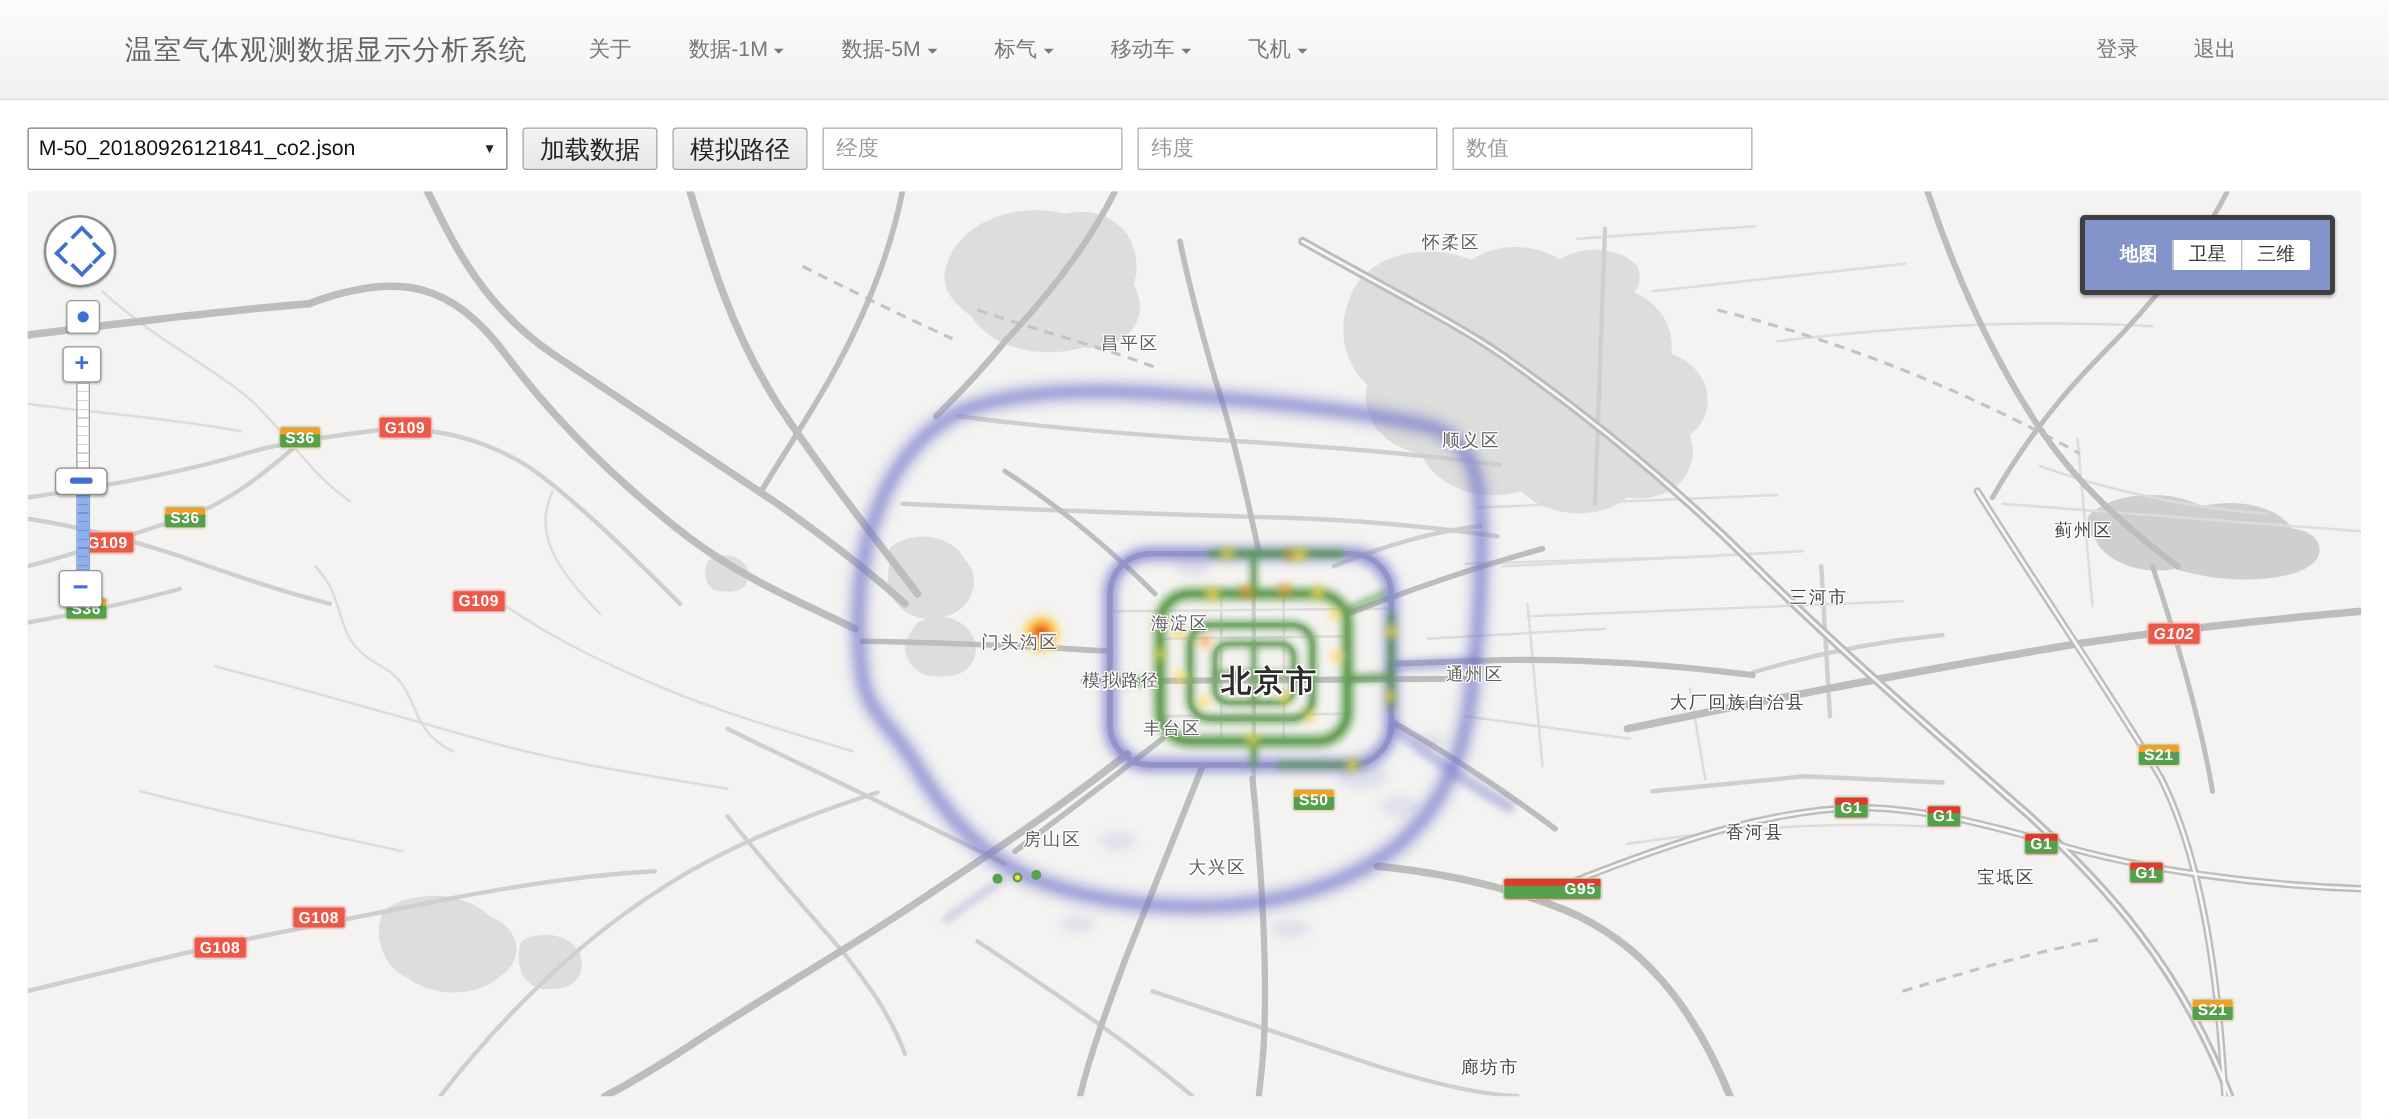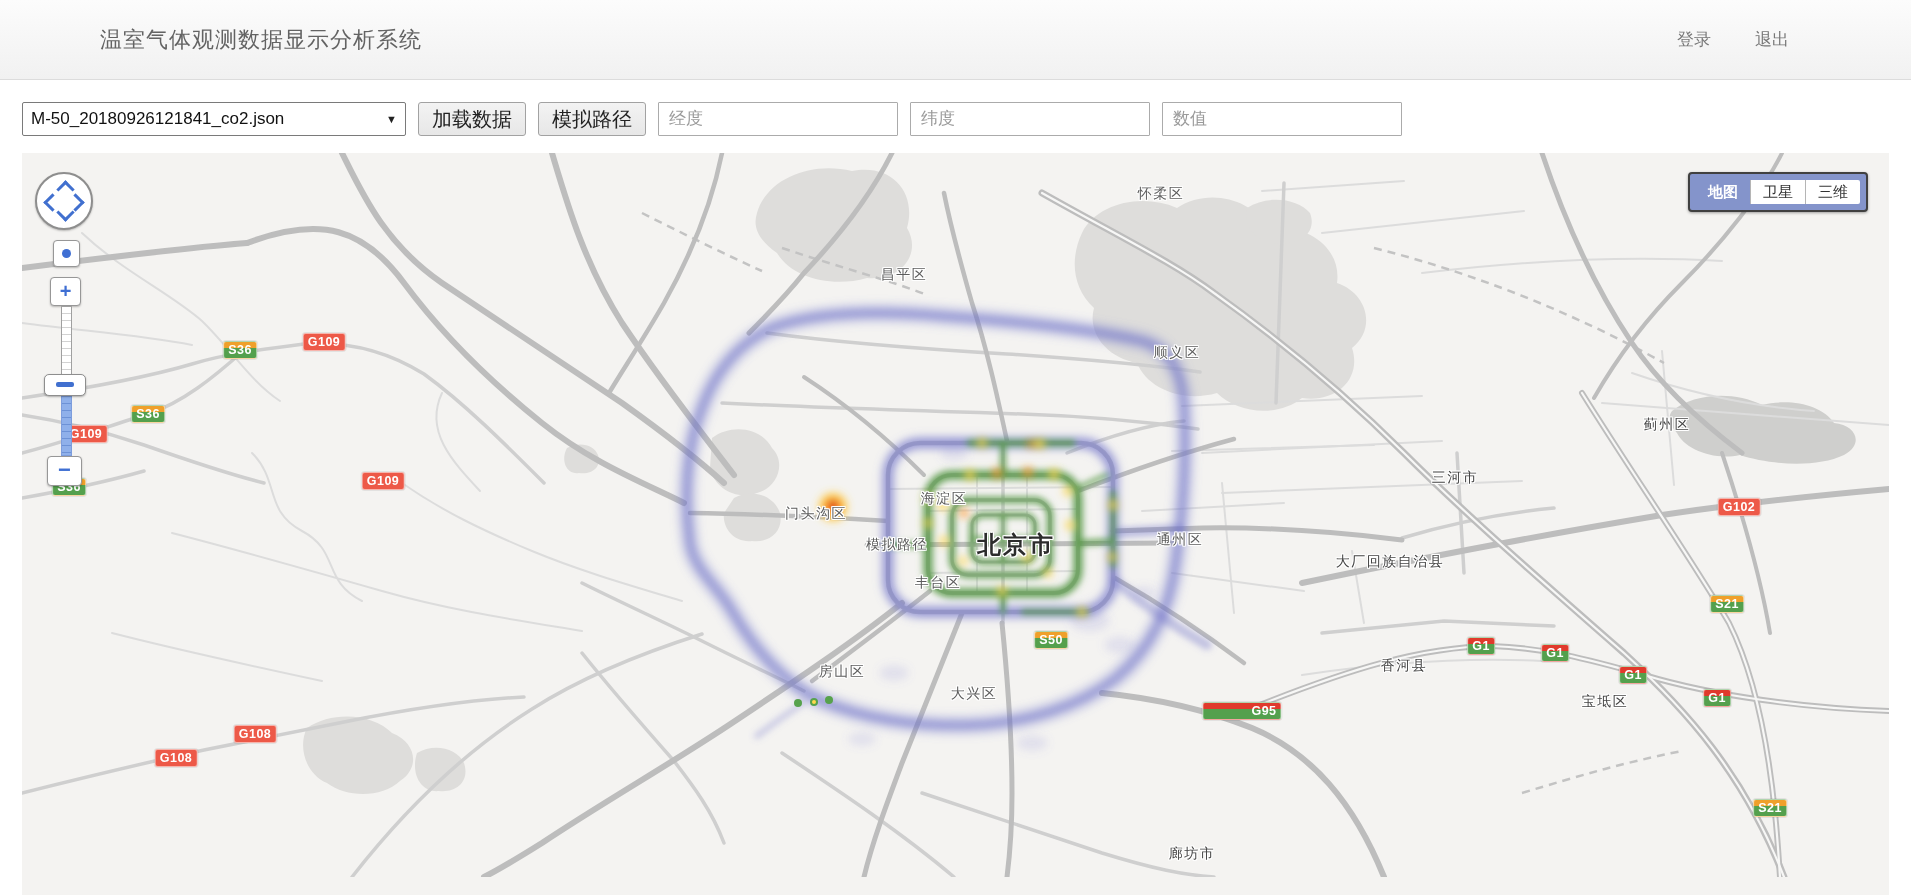--- a/index.html
+++ b/index.html
@@ -33,22 +33,22 @@
     text-shadow:1px 0 0 #fff,-1px 0 0 #fff,0 1px 0 #fff,0 -1px 0 #fff,1px 1px 0 #fff,-1px -1px 0 #fff,1px -1px 0 #fff,-1px 1px 0 #fff;}
   .mlabel.county{color:#454545;}
   .mlabel.capital{font-size:24px;font-weight:bold;color:#2c2c2c;letter-spacing:2px;z-index:4;}
   .rbadge{position:absolute;transform:translate(-50%,-50%);font-size:12.5px;font-weight:600;line-height:16px;
     color:#fff;padding:0 4px;border-radius:3px;border:1px solid rgba(255,255,255,.55);z-index:2;
     box-shadow:0 0 0 1px rgba(0,0,0,.07);letter-spacing:.5px;}
   .rbadge.g-road{background:#ed5948;}
   .rbadge.s-exp{background:linear-gradient(180deg,#efa02b 0,#efa02b 36%,#54a04d 36%,#54a04d 100%);}
   .rbadge.g-exp{background:linear-gradient(180deg,#e03a2c 0,#e03a2c 36%,#54a04d 36%,#54a04d 100%);}
   
-  .maptype{position:absolute;top:19px;right:21px;background:#8494cb;border:2px solid #404040;border-radius:4px;
-    padding:6px;display:flex;box-shadow:0 1px 3px rgba(0,0,0,.35);z-index:6;}
+  .maptype{position:absolute;top:19px;right:21px;background:#8494cb;border:4px solid #404040;border-radius:4px;
+    padding:16px;display:flex;box-shadow:0 1px 3px rgba(0,0,0,.35);z-index:6;}
   .mt{min-width:48px;text-align:center;font-size:15px;line-height:24px;background:#fff;color:#333;
     border-left:1px solid #b5b5b5;padding:0 3px;cursor:pointer;}
   .mt.first{border-left:none;border-radius:2px 0 0 2px;}
   .mt.last{border-radius:0 2px 2px 0;}
   .mt.active{background:transparent;color:#fff;font-weight:bold;border-left:none;}
   
   .ctl{position:absolute;z-index:7;}
   .pan-circle{left:13px;top:19px;width:58px;height:58px;border-radius:50%;background:#fff;
     border:2px solid #8e8e8e;box-shadow:0 1px 2px rgba(0,0,0,.25);box-sizing:border-box;cursor:pointer;}
   .chev{position:absolute;width:10px;height:10px;border-top:3px solid #4170cf;border-left:3px solid #4170cf;}
@@ -68,20 +68,28 @@
     background:repeating-linear-gradient(180deg,#8fb0ea 0 6px,#6d92d6 6px 7px);}
   .handle{left:22px;top:221px;width:42px;height:22px;background:#fff;border:1px solid #8e8e8e;border-radius:5px;
     box-shadow:0 1px 2px rgba(0,0,0,.3);box-sizing:border-box;cursor:grab;}
   .handle .bar{width:18px;height:5px;background:#4170cf;border-radius:2px;margin:7px auto 0;}
 </style>
 </head>
 <body>
 
 <nav class="navbar">
   <div class="brand">温室气体观测数据显示分析系统</div>
+  <ul class="nav-menu">
+      <li>关于</li>
+      <li>数据-1M<b class="caret"></b></li>
+      <li>数据-5M<b class="caret"></b></li>
+      <li>标气<b class="caret"></b></li>
+      <li>移动车<b class="caret"></b></li>
+      <li>飞机<b class="caret"></b></li>
+    </ul>
   <ul class="nav-right">
       <li>登录</li>
       <li>退出</li>
     </ul>
 </nav>
 
 <div class="toolbar">
   <div class="file-select">
     <span>M-50_20180926121841_co2.json</span>
     <span class="sel-arrow">▼</span>
@@ -301,21 +309,21 @@
       <div class="mlabel county" style="left: 1583px; top: 549px;">宝坻区</div>
       <div class="mlabel county" style="left: 1170px; top: 701px;">廊坊市</div>
       <div class="rbadge s-exp" style="left: 218px; top: 197px;">S36</div>
       <div class="rbadge g-road" style="left: 302px; top: 189px;">G109</div>
       <div class="rbadge s-exp" style="left: 126px; top: 261px;">S36</div>
       <div class="rbadge g-road" style="left: 64px; top: 281px;">G109</div>
       <div class="rbadge s-exp" style="left: 47px; top: 334px;">S36</div>
       <div class="rbadge g-road" style="left: 361px; top: 328px;">G109</div>
       <div class="rbadge g-road" style="left: 233px; top: 581px;">G108</div>
       <div class="rbadge g-road" style="left: 154px; top: 605px;">G108</div>
-      <div class="rbadge g-road" style="left: 1717px; top: 354px;">G102</div>
+      <div class="rbadge g-road" style="left: 1717px; top: 354px; font-style: italic;">G102</div>
       <div class="rbadge s-exp" style="left: 1705px; top: 451px;">S21</div>
       <div class="rbadge s-exp" style="left: 1748px; top: 655px;">S21</div>
       <div class="rbadge s-exp" style="left: 1029px; top: 487px;">S50</div>
       <div class="rbadge g-exp" style="left: 1220px; top: 558px; padding-left: 48px;">G95</div>
       <div class="rbadge g-exp" style="left: 1459px; top: 493px;">G1</div>
       <div class="rbadge g-exp" style="left: 1533px; top: 500px;">G1</div>
       <div class="rbadge g-exp" style="left: 1611px; top: 522px;">G1</div>
       <div class="rbadge g-exp" style="left: 1695px; top: 545px;">G1</div>
     </div>
 

